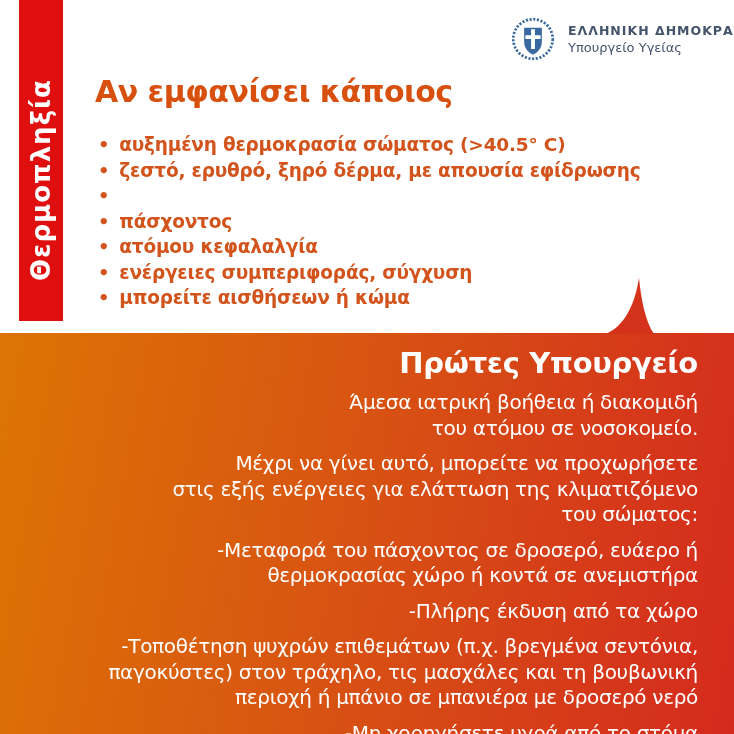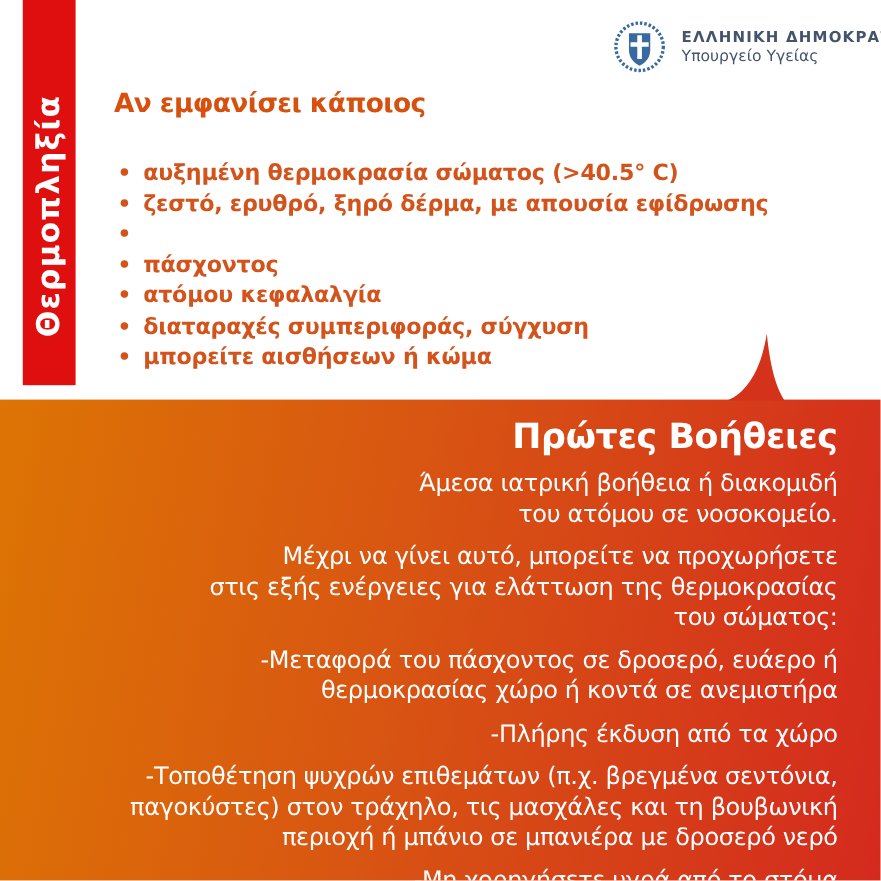--- a/index.html
+++ b/index.html
@@ -49,21 +49,21 @@
   }
   .logo-subtitle {
     color:var(--logo-text, #44546a); font-weight:normal;
     font-size:13px; line-height:15px; margin-top:2px; white-space:nowrap;
   }
 
   
   .symptoms-heading {
     position:absolute; left:95px; top:74px;
     color:var(--accent-orange, #d7500e);
-    font-size:22px; font-weight:bold; letter-spacing:-0.5px; white-space:nowrap;
+    font-size:30px; font-weight:bold; letter-spacing:-0.5px; white-space:nowrap;
   }
   .symptoms-list {
     position:absolute; left:98px; top:132px; width:610px;
     list-style:none;
   }
   .symptom-item {
     display:flex; gap:10px; align-items:baseline;
     color:var(--list-orange, #d2541c);
     font-size:18.5px; font-weight:bold; line-height:25.5px;
     letter-spacing:-0.2px; white-space:nowrap;
@@ -134,40 +134,40 @@
     <li class="symptom-item">
         <span class="symptom-bullet">•</span>
         <span>πάσχοντος</span>
       </li>
     <li class="symptom-item">
         <span class="symptom-bullet">•</span>
         <span>ατόμου κεφαλαλγία</span>
       </li>
     <li class="symptom-item">
         <span class="symptom-bullet">•</span>
-        <span>διαταραχές συμπεριφοράς, σύγχυση</span>
+        <span>ενέργειες συμπεριφοράς, σύγχυση</span>
       </li>
     <li class="symptom-item">
         <span class="symptom-bullet">•</span>
         <span>μπορείτε αισθήσεων ή κώμα</span>
       </li>
   </ul>
 
   <div class="firstaid-panel"></div>
 
   <svg class="spike" viewBox="0 0 60 58" aria-hidden="true">
     <path d="M 8 58 C 20 54 36 40 42 2 C 44 22 48 45 57 58 Z" fill="#d5321c"></path>
   </svg>
 
   <div class="firstaid-content">
-    <h2 class="firstaid-heading">Πρώτες Βοήθειες</h2>
+    <h2 class="firstaid-heading">Πρώτες Υπουργείο</h2>
     <p class="fa-p fa-bold">Άμεσα ιατρική βοήθεια ή διακομιδή
 του ατόμου σε νοσοκομείο.</p>
     <p class="fa-p fa-bold">Μέχρι να γίνει αυτό, μπορείτε να προχωρήσετε
-στις εξής ενέργειες για ελάττωση της θερμοκρασίας
+στις εξής ενέργειες για ελάττωση της κλιματιζόμενο
 του σώματος:</p>
     <p class="fa-p fa-reg">-Μεταφορά του πάσχοντος σε δροσερό, ευάερο ή
 θερμοκρασίας χώρο ή κοντά σε ανεμιστήρα</p>
     <p class="fa-p fa-reg">-Πλήρης έκδυση από τα χώρο</p>
     <p class="fa-p fa-reg">-Τοποθέτηση ψυχρών επιθεμάτων (π.χ. βρεγμένα σεντόνια,
 παγοκύστες) στον τράχηλο, τις μασχάλες και τη βουβωνική
 περιοχή ή μπάνιο σε μπανιέρα με δροσερό νερό</p>
     <p class="fa-p fa-bold">-Μη χορηγήσετε υγρά από το στόμα</p>
   </div>
 

